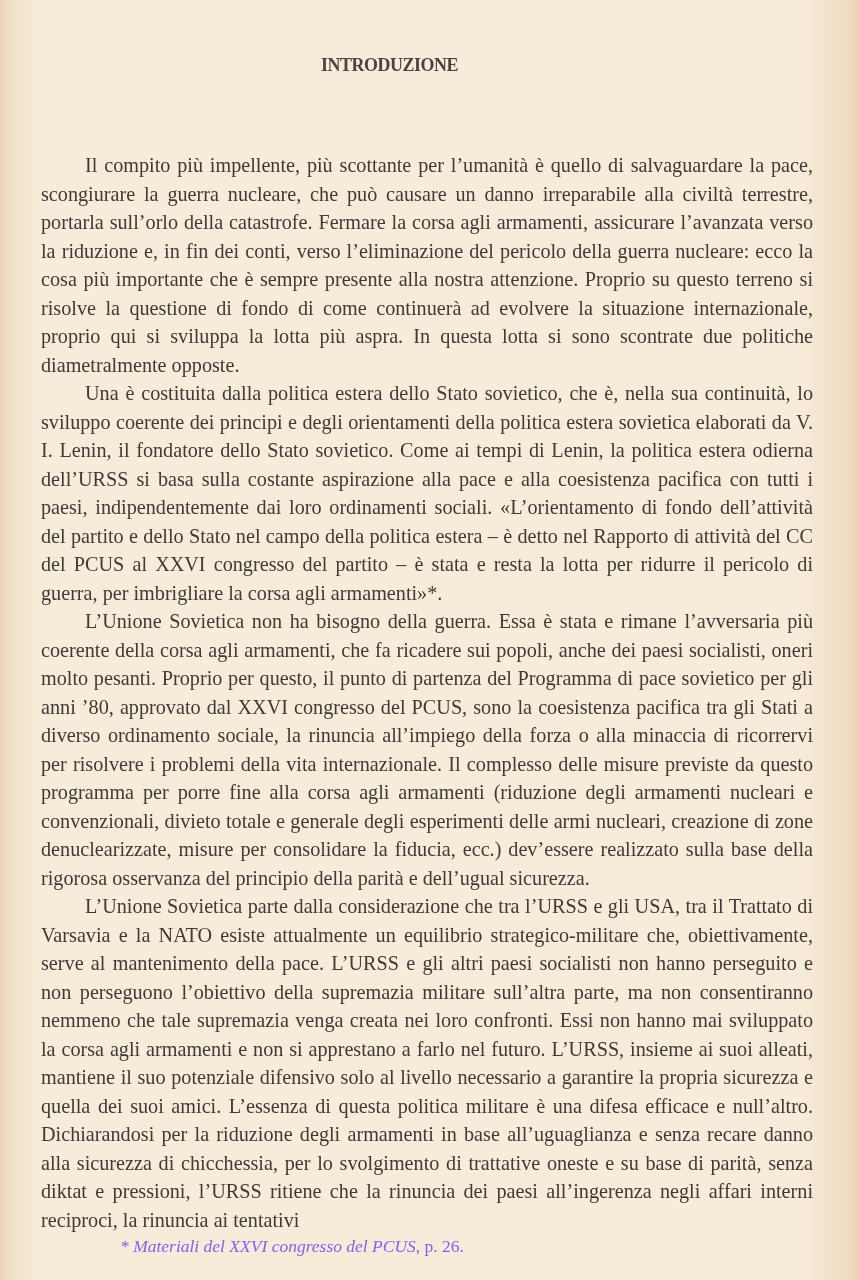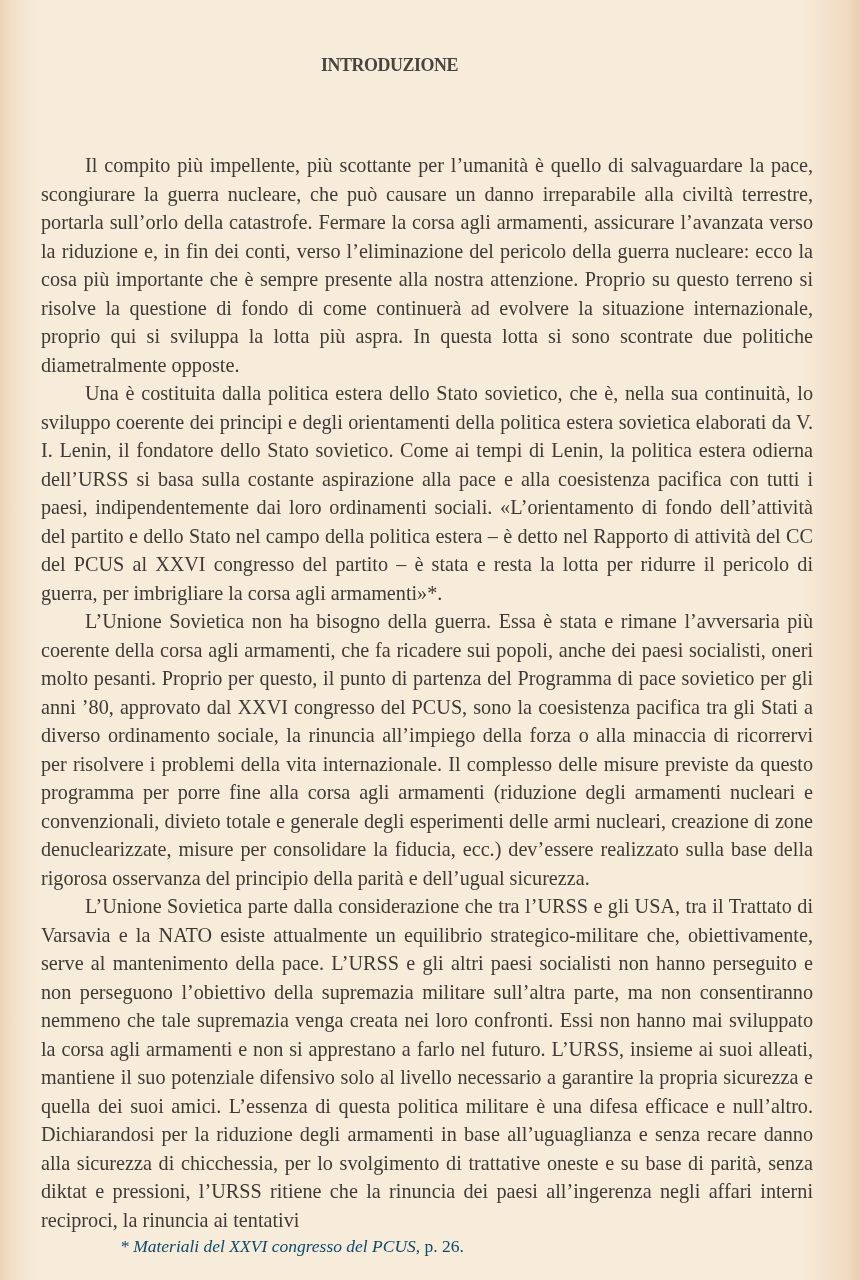--- a/index.html
+++ b/index.html
@@ -50,21 +50,21 @@
     .body-text p {
       margin: 0;
       text-indent: 44px;
       font-family: Liberation Serif, serif;
     }
     .footnote {
       position: absolute;
       top: 1236px;
       left: 120px;
       font-size: 17.5px;
-      color: #0c4a6e;
+      color: #8b5cf6;
     }
     .footnote .ital {
       font-style: italic;
     }
   </style>
 </head>
 <body>
 
 <div class="page">
   <div class="heading">INTRODUZIONE</div>

